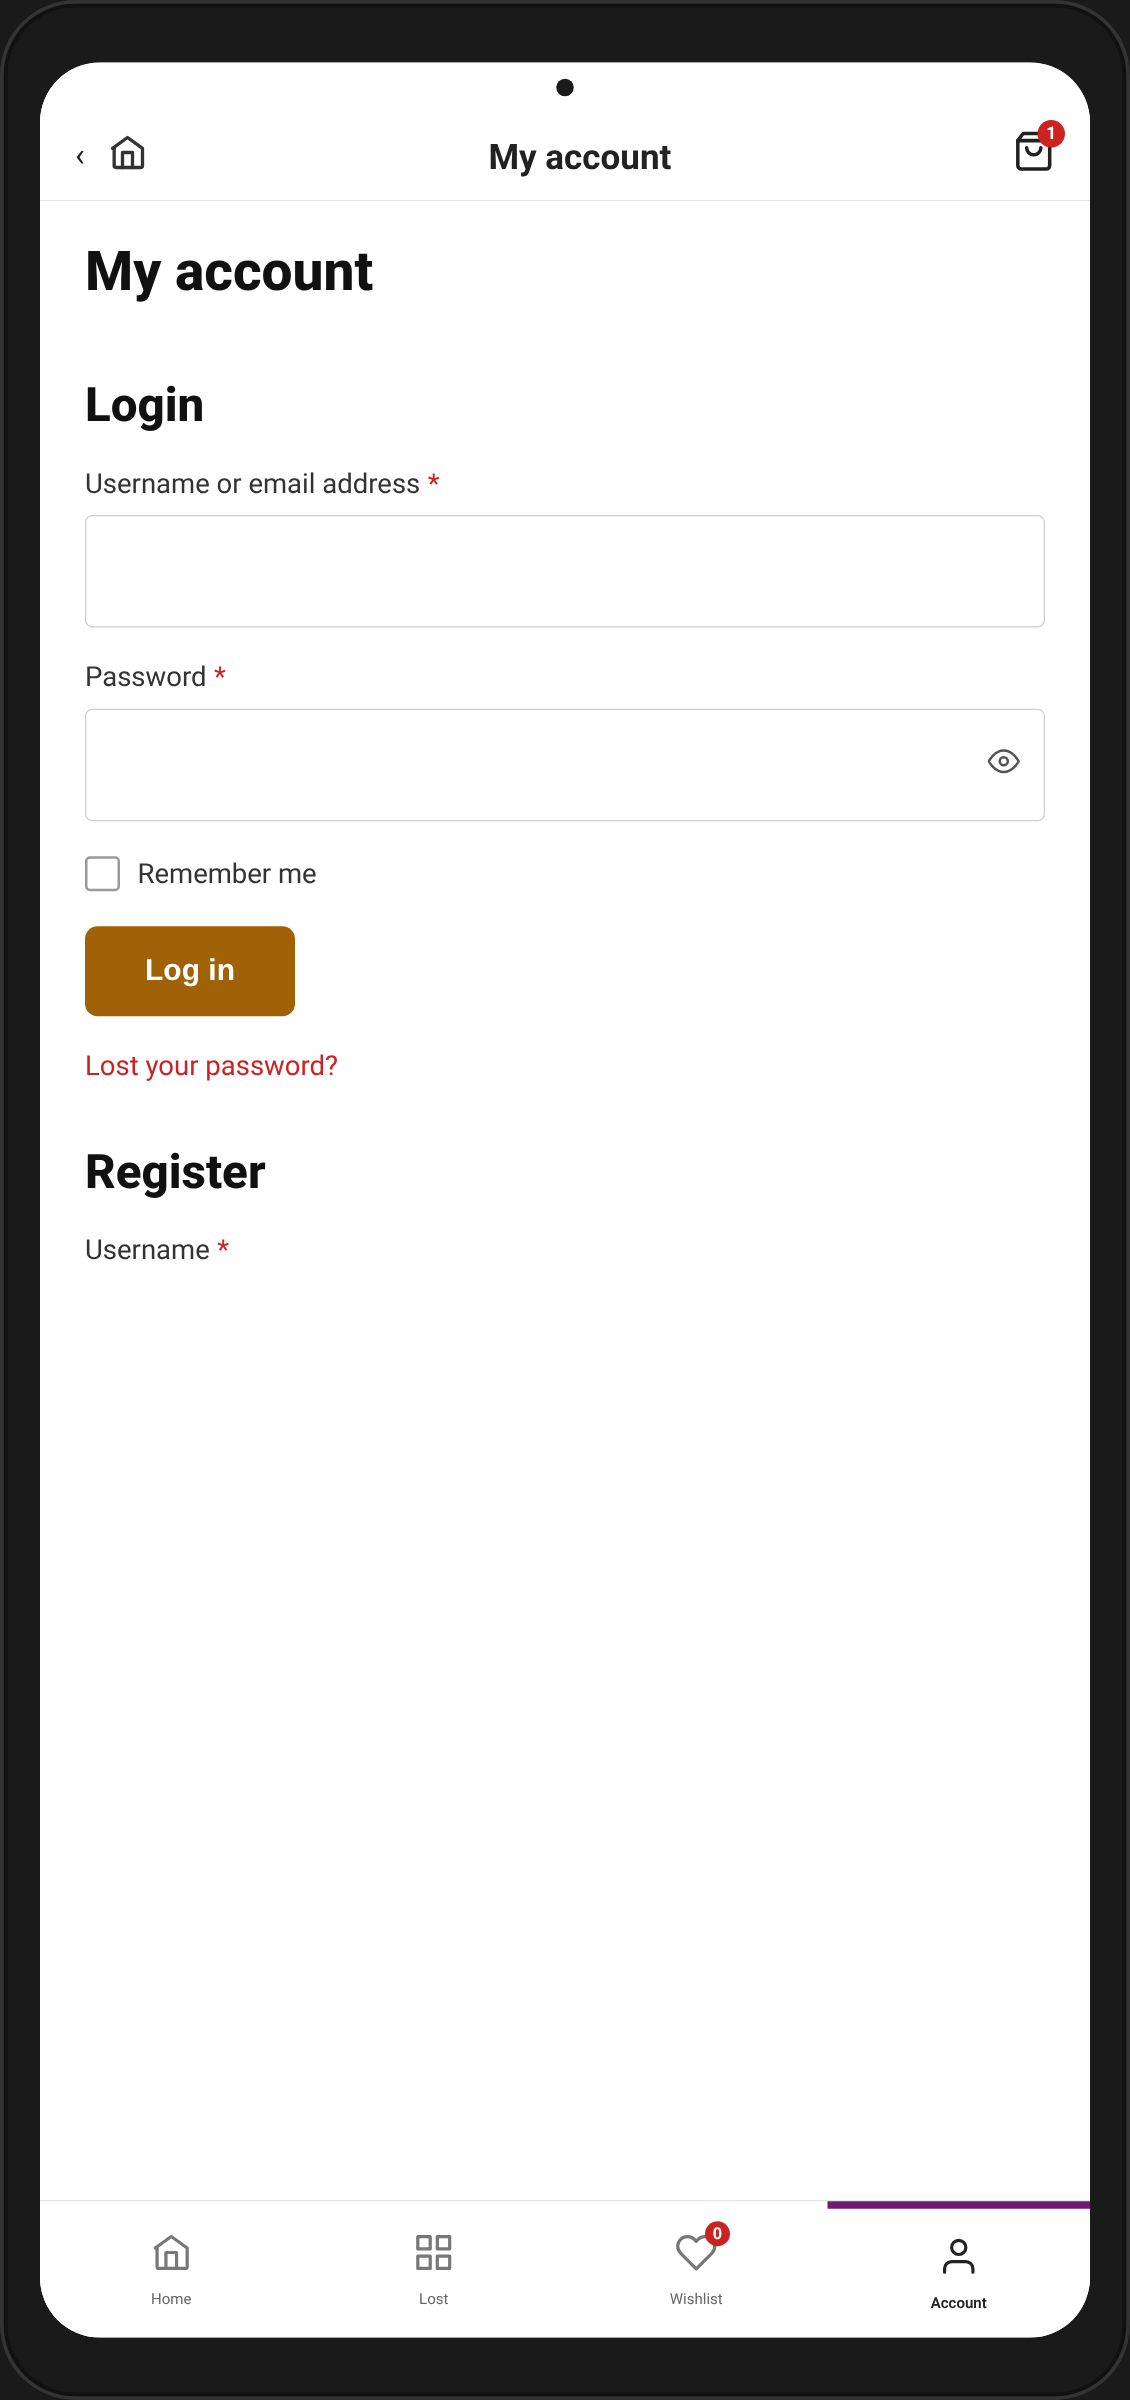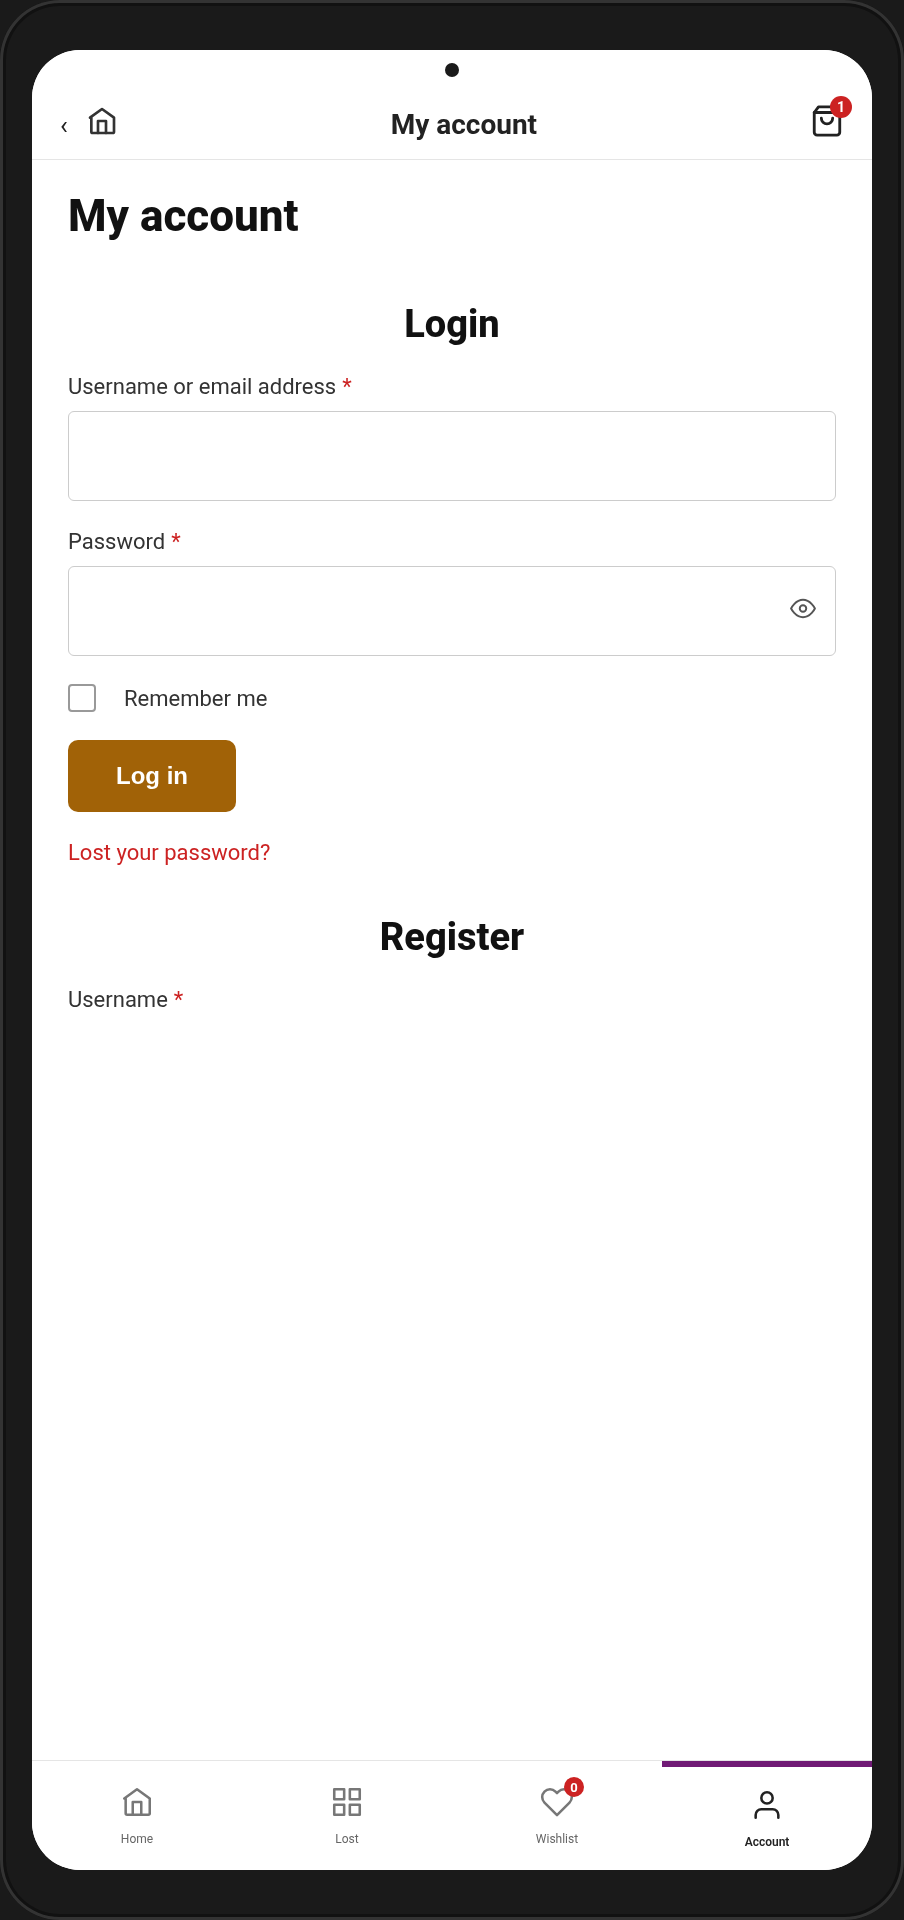--- a/index.html
+++ b/index.html
@@ -131,21 +131,20 @@
       font-weight: 800;
       color: #111;
       margin-bottom: 60px;
     }
 
     .section-heading {
       font-size: 38px;
       font-weight: 800;
       color: #111;
       margin-bottom: 28px;
-      text-align: center;
     }
 
     .field-label {
       font-size: 22px;
       color: #333;
       margin-bottom: 12px;
       display: flex;
       align-items: center;
       gap: 6px;
     }
@@ -184,21 +183,21 @@
       top: 50%;
       transform: translateY(-50%);
       font-size: 22px;
       color: #555;
       cursor: pointer;
     }
 
     .remember-row {
       display: flex;
       align-items: center;
-      gap: 28px;
+      gap: 14px;
       margin-bottom: 28px;
     }
 
     .remember-checkbox {
       width: 28px;
       height: 28px;
       border: 2px solid #999;
       border-radius: 4px;
       background: #fff;
       cursor: pointer;

